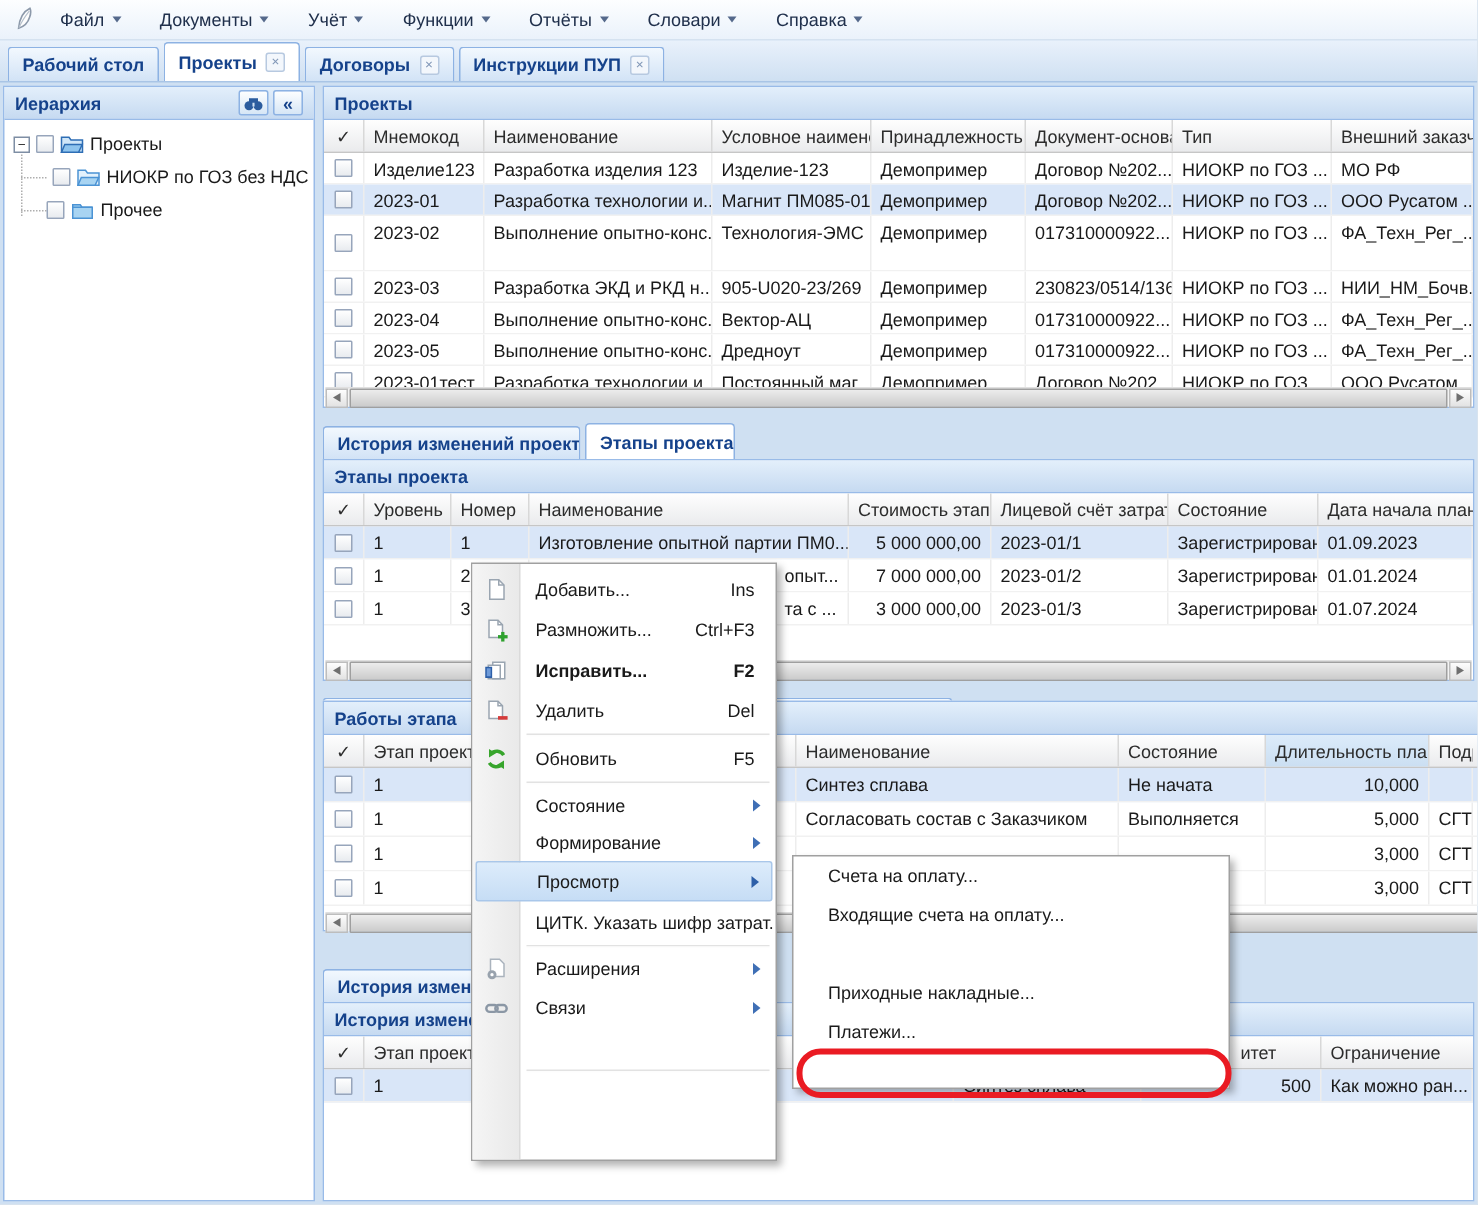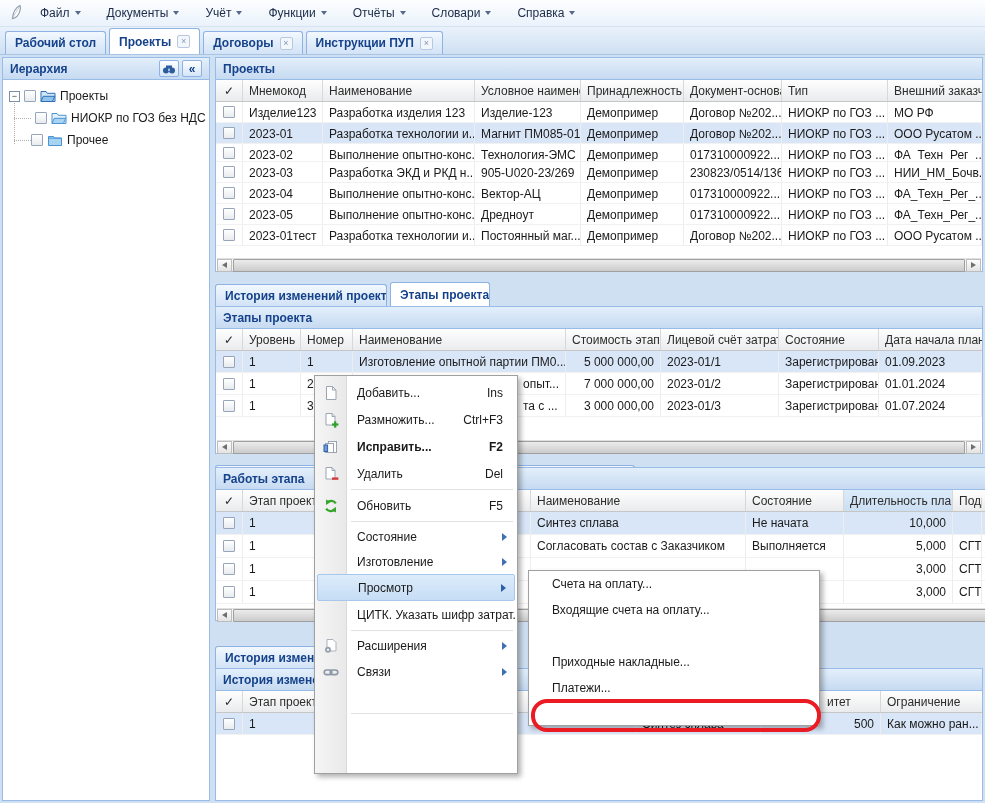--- a/index.html
+++ b/index.html
@@ -216,21 +216,21 @@
           <span class="cb"></span>
         </div>
       <div class="gc p1">2023-01</div>
       <div class="gc p2">Разработка технологии и...</div>
       <div class="gc p3">Магнит ПМ085-01</div>
       <div class="gc p4">Демопример</div>
       <div class="gc p5">Договор №202...</div>
       <div class="gc p6">НИОКР по ГОЗ ...</div>
       <div class="gc p7">ООО Русатом ...</div>
     </div>
-    <div class="grow" style="height:18px">
+    <div class="grow" style="height:37px">
       <div class="gc p0 cbc">
           <span class="cb"></span>
         </div>
       <div class="gc p1">2023-02</div>
       <div class="gc p2">Выполнение опытно-конс...</div>
       <div class="gc p3">Технология-ЭМС</div>
       <div class="gc p4">Демопример</div>
       <div class="gc p5">017310000922...</div>
       <div class="gc p6">НИОКР по ГОЗ ...</div>
       <div class="gc p7">ФА_Техн_Рег_...</div>
@@ -511,21 +511,21 @@
           </svg></span>
       <span class="lab">Обновить</span>
       <span class="sc">F5</span>
     </div>
     <div class="msep" style="top:145px"></div>
     <div class="mi" style="top:148px;height:25px">
       <span class="lab">Состояние</span>
       <span class="arr"></span>
     </div>
     <div class="mi" style="top:173px;height:25px">
-      <span class="lab">Изготовление</span>
+      <span class="lab">Формирование</span>
       <span class="arr"></span>
     </div>
     <div class="mi hl" style="top:198px;height:27px">
       <span class="lab">Просмотр</span>
       <span class="arr"></span>
     </div>
     <div class="mi" style="top:225px;height:27px">
       <span class="lab">ЦИТК. Указать шифр затрат...</span>
     </div>
     <div class="msep" style="top:254px"></div>

